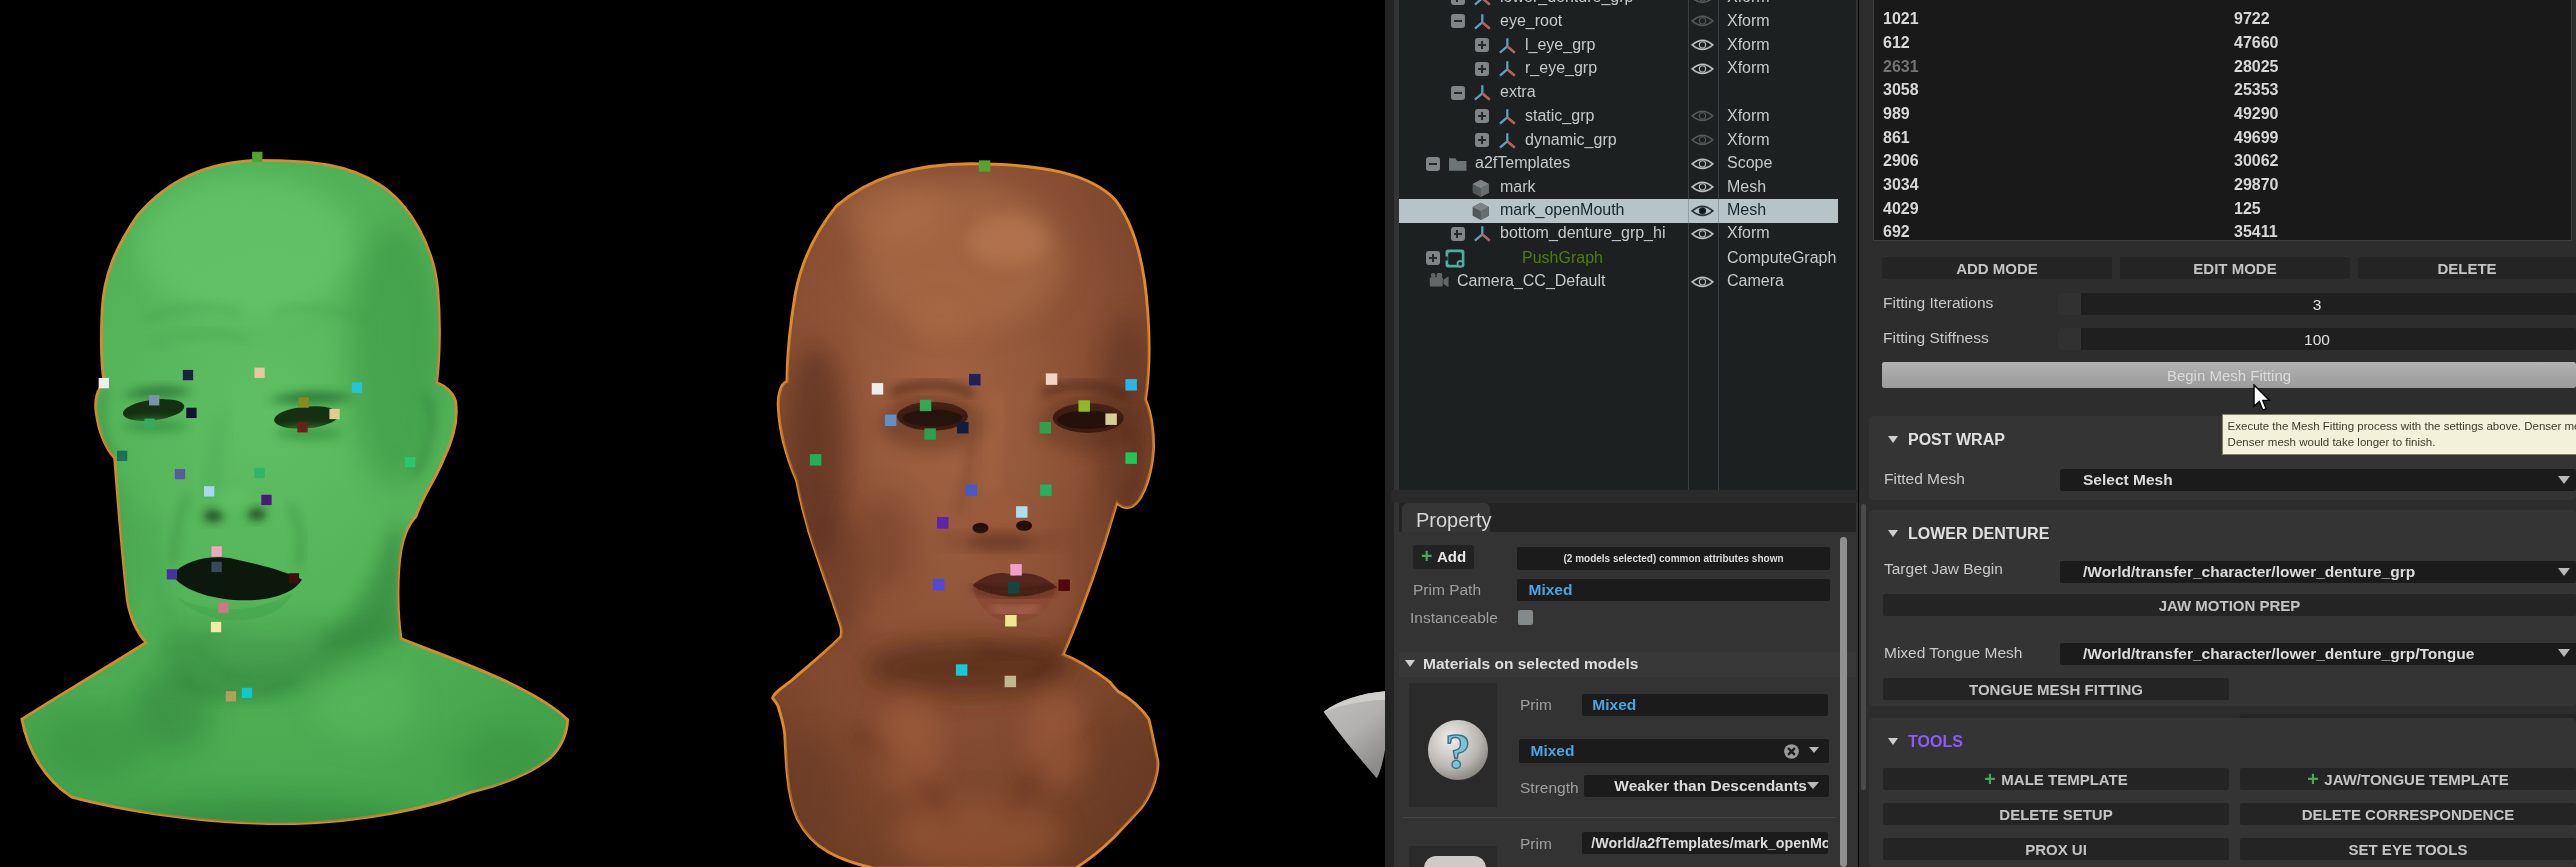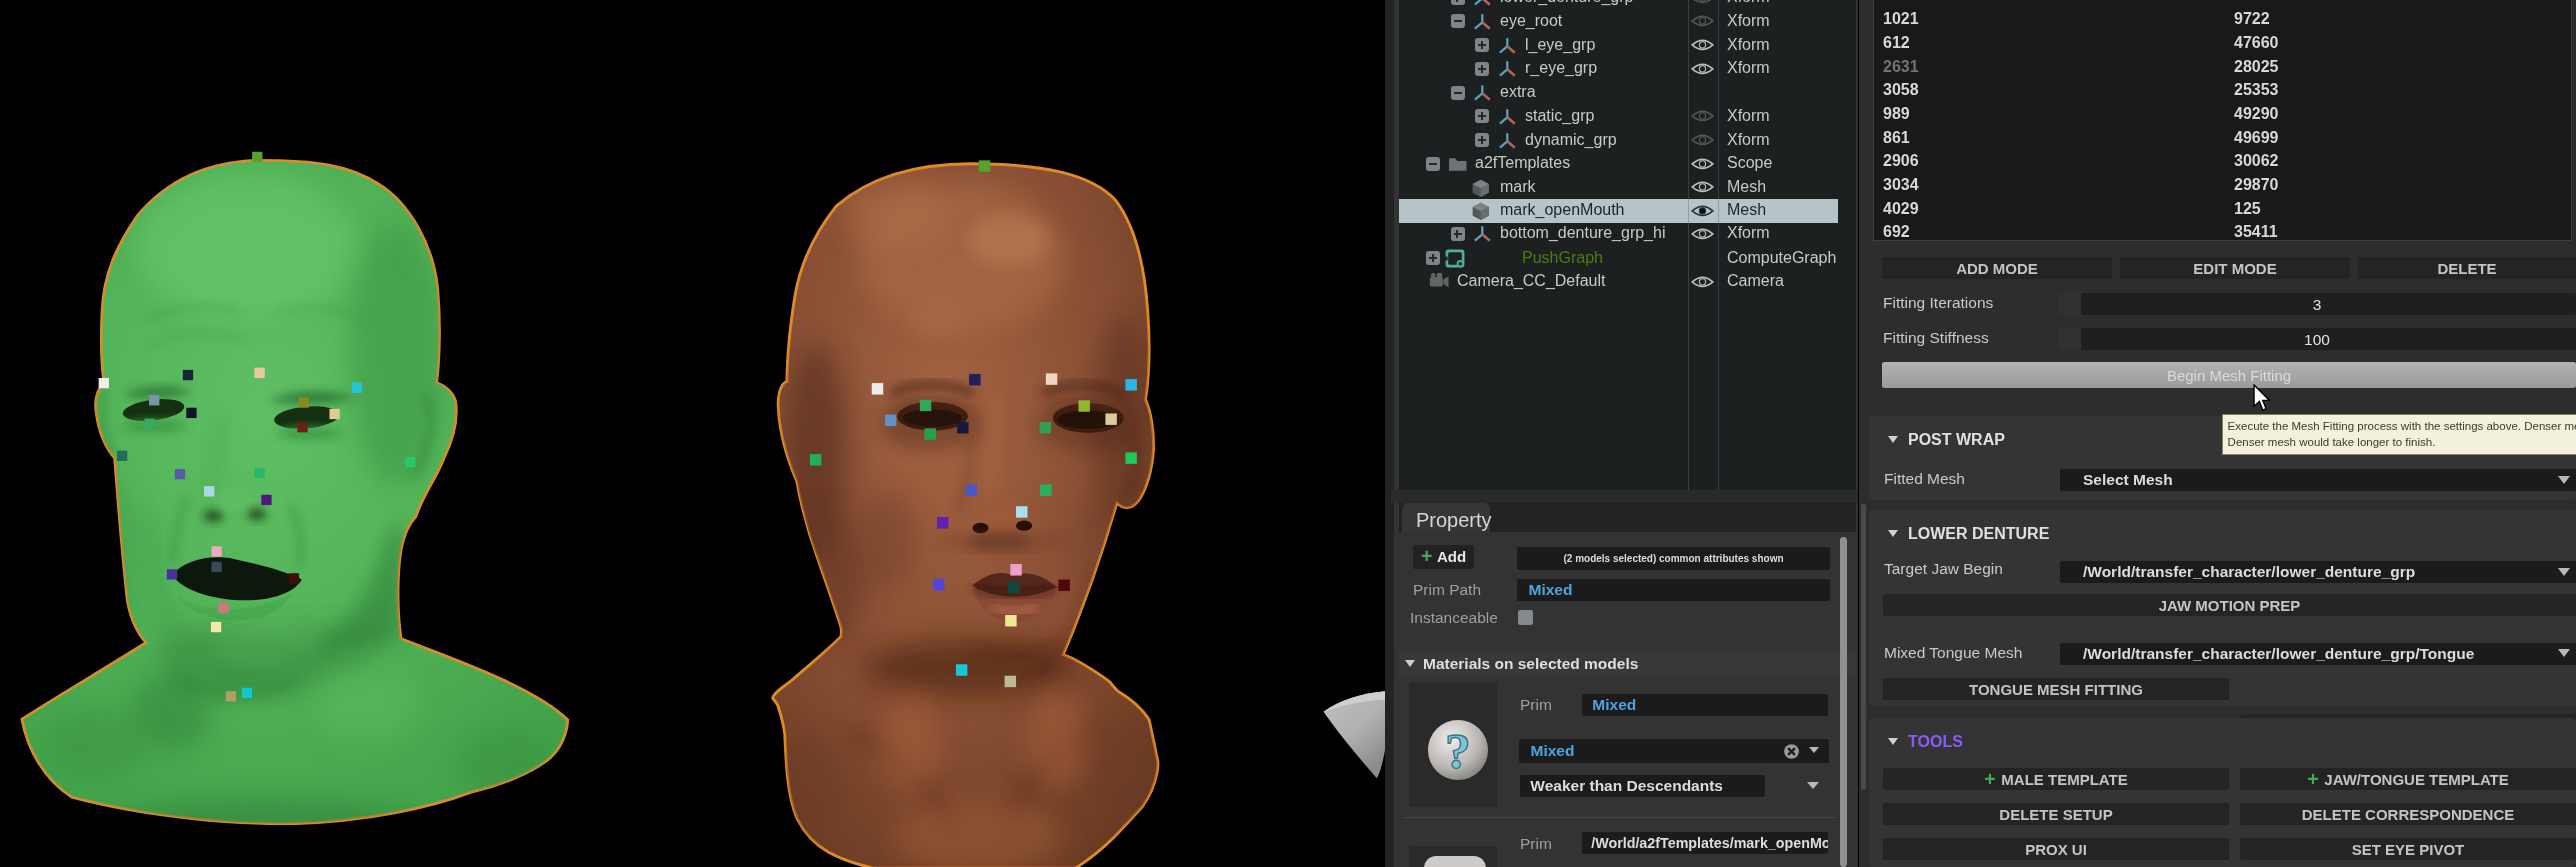--- a/index.html
+++ b/index.html
@@ -449,21 +449,21 @@
   </div>
 <div class="abs fld" style="left:1519px;top:739px;width:310px;height:24px;">
     <span style="margin-left:11.5px;color:#4da4e0;">Mixed</span>
   </div>
 <svg class="abs" style="left:1783px;top:743px" width="17" height="17" viewBox="0 0 30 30">
 <circle cx="15" cy="15" r="13" fill="#9a9a9a"></circle>
 <path d="M9 9 L21 21 M21 9 L9 21" stroke="#1b1b1b" stroke-width="4"></path>
   </svg>
 <div class="abs tri" style="left:1809px;top:747px;border-left-width:5.7px;border-right-width:5.7px;border-top-width:6.9px;"></div>
 <div class="abs lbl" style="left:1520px;top:779px;color:#9f9f9f;">Strength</div>
-<div class="abs fld" style="left:1520px;top:775px;width:245px;height:22.3px;">
+<div class="abs fld" style="left:1584px;top:775px;width:245px;height:22.3px;padding-left:20px;">
     <span style="margin-left:10.3px;">Weaker than Descendants</span>
   </div>
 <div class="abs tri" style="left:1807px;top:782px;border-left-width:6.3px;border-right-width:6.3px;border-top-width:7.4px;"></div>
 <div class="abs" style="left:1403px;top:817px;width:433px;height:1.1px;background:#454545;"></div>
 <div class="abs lbl" style="left:1520px;top:835px;color:#9f9f9f;">Prim</div>
 <div class="abs fld" style="left:1582px;top:832px;width:246px;height:22.3px;overflow:hidden;font-size:14.3px;">
     <span style="margin-left:9.2px;white-space:nowrap;">/World/a2fTemplates/mark_openMou</span>
   </div>
 <div class="abs" style="left:1409px;top:846px;width:88px;height:20.6px;background:#2a2a2a;"></div>
 <div class="abs" style="left:1424px;top:856px;width:62px;height:11.5px;background:#cdcac7;border-radius:31px 31px 0 0;"></div>
@@ -528,17 +528,17 @@
 <div class="abs btn" style="left:1883px;top:678px;width:346px;height:22px;">TONGUE MESH FITTING</div>
 <div class="abs btn" style="left:2240px;top:714px;width:336px;height:22px;">TONGUE MESH POST WRAP</div>
 <div class="abs" style="left:1869px;top:718px;width:707px;height:149px;background:#343434;border-radius:4.6px;"></div>
 <div class="abs tri" style="left:1888px;top:738px;border-left-width:5.7px;border-right-width:5.7px;border-top-width:7.4px;border-top-color:#cfcfcf;"></div>
 <div class="abs" style="left:1908px;top:733px;font-size:16px;font-weight:bold;color:#8b5cf6;">TOOLS</div>
 <div class="abs btn" style="left:1883px;top:768px;width:346px;height:22px;"><span style="color:#47a855;font-size:19.5px;margin-right:5.7px;">+</span>MALE TEMPLATE</div>
 <div class="abs btn" style="left:2240px;top:768px;width:336px;height:22px;"><span style="color:#47a855;font-size:19.5px;margin-right:5.7px;">+</span>JAW/TONGUE TEMPLATE</div>
 <div class="abs btn" style="left:1883px;top:803px;width:346px;height:22px;">DELETE SETUP</div>
 <div class="abs btn" style="left:2240px;top:803px;width:336px;height:22px;">DELETE CORRESPONDENCE</div>
 <div class="abs btn" style="left:1883px;top:838px;width:346px;height:22px;">PROX UI</div>
-<div class="abs btn" style="left:2240px;top:838px;width:336px;height:22px;">SET EYE PIVOT</div>
+<div class="abs btn" style="left:2240px;top:838px;width:336px;height:22px;">SET EYE TOOLS</div>
 <div class="abs" style="left:2222px;top:414px;width:378px;height:41px;background:#f4f1da;border:1.1px solid #80806a;color:#3c3c2e;font-size:11.5px;line-height:15.5px;padding:4px 0 0 4.6px;overflow:hidden;white-space:nowrap;">Execute the Mesh Fitting process with the settings above. Denser mesh w<br>Denser mesh would take longer to finish.</div>
 <svg class="abs" style="left:2251px;top:384px" width="20.6" height="29" viewBox="0 0 21 30">
 <path d="M3 1 L3 23 L8.5 18 L12 27 L15.5 25.5 L12 17 L19 17 Z" fill="#ffffff" stroke="#000000" stroke-width="1.4"></path>
   </svg>
 
 </body></html>

